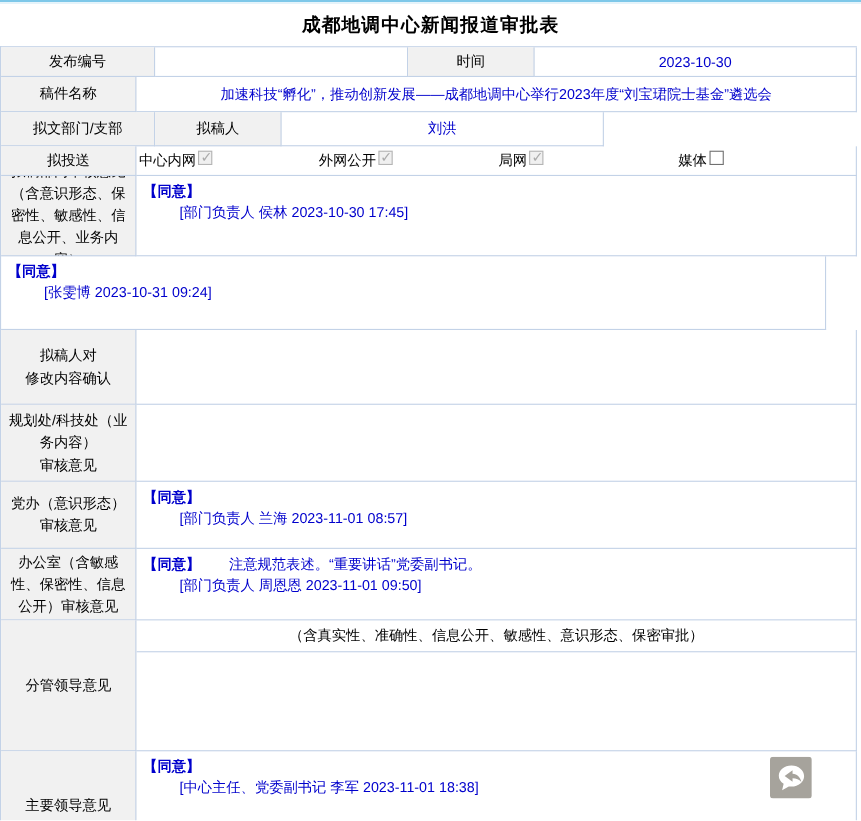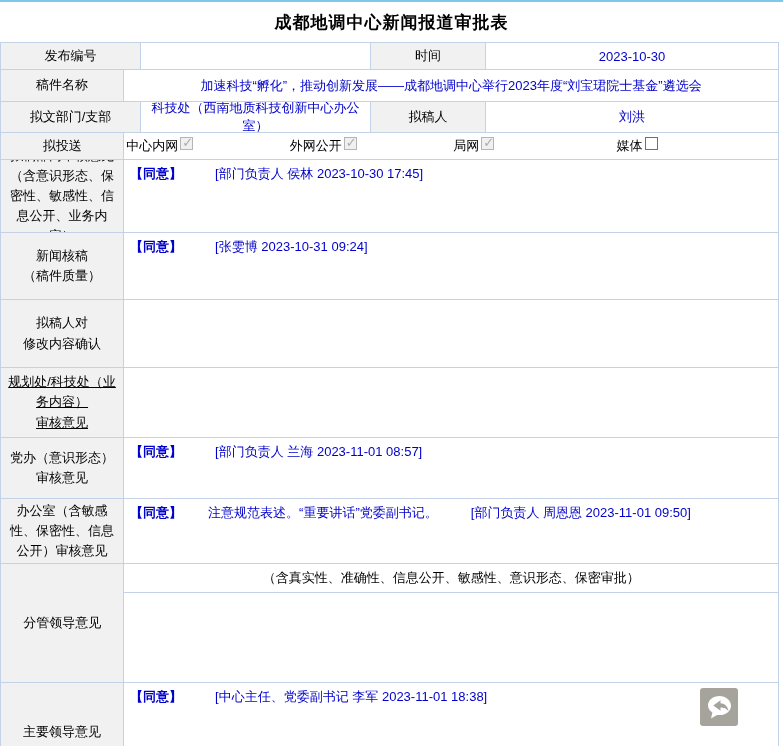--- a/index.html
+++ b/index.html
@@ -33,26 +33,26 @@
   }
   .label{background:var(--label-bg);white-space:pre-line;line-height:1.55;}
   .w1{width:140px;}
   .w2{width:230px;}
   .w3{width:115px;}
   .w4{width:293px;}
   .wfull{width:750px;}
   .blue{color:var(--blue);}
   .h27{height:27px;} .h32{height:32px;} .h31{height:31px;}
   .h73{height:73px;} .h67{height:67px;} .h68{height:68px;}
-  .h70{height:70px;text-decoration:underline;} .h61{height:61px;} .h65{height:65px;}
+  .h70{height:70px;} .h61{height:61px;} .h65{height:65px;}
   .h119{height:119px;} .h100{height:100px;}
   
   .content{
     align-items:flex-start;justify-content:flex-start;text-align:left;
-    flex-direction:row;padding:5px 6px;color:var(--blue);line-height:1.45;
+    flex-direction:column;padding:5px 6px;color:var(--blue);line-height:1.45;
   }
   .agree{font-weight:bold;}
   .note{margin-left:26px;}
   .sign{margin-left:33px;}
   
   .channels{
     justify-content:flex-start;text-align:left;padding:0;
   }
   .chan{flex:1;display:flex;padding-left:2px;}
   .cb{
@@ -91,21 +91,20 @@
       <div class="cell w4 h27 blue">2023-10-30</div>
     </div>
 
     <div class="row">
       <div class="cell label w1 h32">稿件名称</div>
       <div class="cell wfull h32 blue">加速科技“孵化”，推动创新发展——成都地调中心举行2023年度“刘宝珺院士基金”遴选会</div>
     </div>
 
     <div class="row">
       <div class="cell label w1 h31">拟文部门/支部</div>
-      <div class="cell w2 h31 blue">科技处（西南地质科技创新中心办公室）</div>
       <div class="cell label w3 h31">拟稿人</div>
       <div class="cell w4 h31 blue">刘洪</div>
     </div>
 
     <div class="row">
       <div class="cell label w1 h27">拟投送</div>
       <div class="cell wfull h27 channels">
           <span class="chan">
             <span>中心内网</span>
             <span class="cb checked disabled"></span>
@@ -127,22 +126,20 @@
 
     <div class="row">
       <div class="cell label w1 h73">拟稿部门审核意见（含意识形态、保密性、敏感性、信息公开、业务内容）</div>
       <div class="cell wfull h73 content">
         <span class="agree">【同意】</span>
         <span class="sign">[部门负责人 侯林 2023-10-30 17:45]</span>
       </div>
     </div>
 
     <div class="row">
-      <div class="cell label w1 h67">新闻核稿
-（稿件质量）</div>
       <div class="cell wfull h67 content">
         <span class="agree">【同意】</span>
         <span class="sign">[张雯博 2023-10-31 09:24]</span>
       </div>
     </div>
 
     <div class="row">
       <div class="cell label w1 h68">拟稿人对
 修改内容确认</div>
       <div class="cell wfull h68 content"></div>

